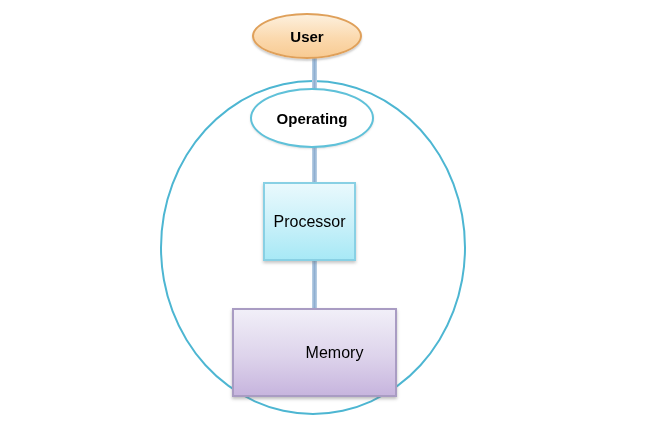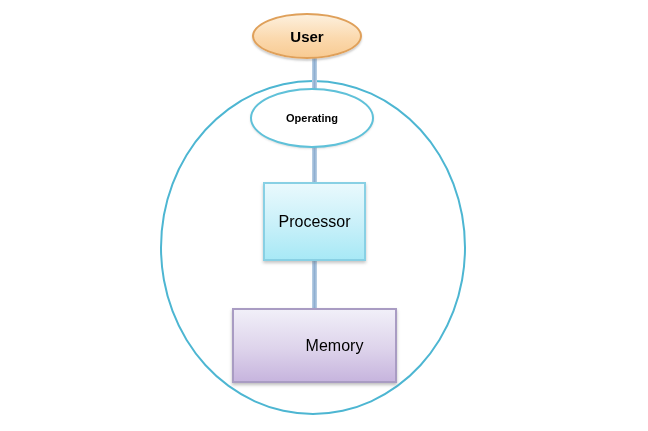--- a/index.html
+++ b/index.html
@@ -59,38 +59,38 @@
     font-size: 15px;
   }
 
   .node-os {
     left: 250px; top: 88px;
     width: 124px; height: 60px;
     border: 2.5px solid #5fc1d9;
     border-radius: 50%;
     background: #ffffff;
     font-weight: bold;
-    font-size: 11px;
+    font-size: 15px;
     line-height: 21px;
     flex-direction: column;
     box-shadow: 0 1px 2px rgba(150,150,150,0.3);
   }
 
   .node-processor {
     left: 263px; top: 182px;
-    width: 103px; height: 79px;
+    width: 93px; height: 79px;
     border: 2px solid #88d0e4;
     background: linear-gradient(180deg, #e9f9fd 0%, #c8f0f9 55%, #a8e9f6 100%);
     box-shadow: 0 2px 3px rgba(110,110,110,0.4);
     font-size: 16px;
   }
 
   .node-memory {
     left: 232px; top: 308px;
-    width: 165px; height: 75px;
+    width: 165px; height: 89px;
     border: 2px solid #a99cc3;
     background: linear-gradient(180deg, #f1eff8 0%, #ddd3eb 55%, #c7b5de 100%);
     box-shadow: 0 2px 3px rgba(110,110,110,0.45);
     font-size: 16px;
     padding-left: 40px;
   }
 </style>
 </head>
 <body>
 

